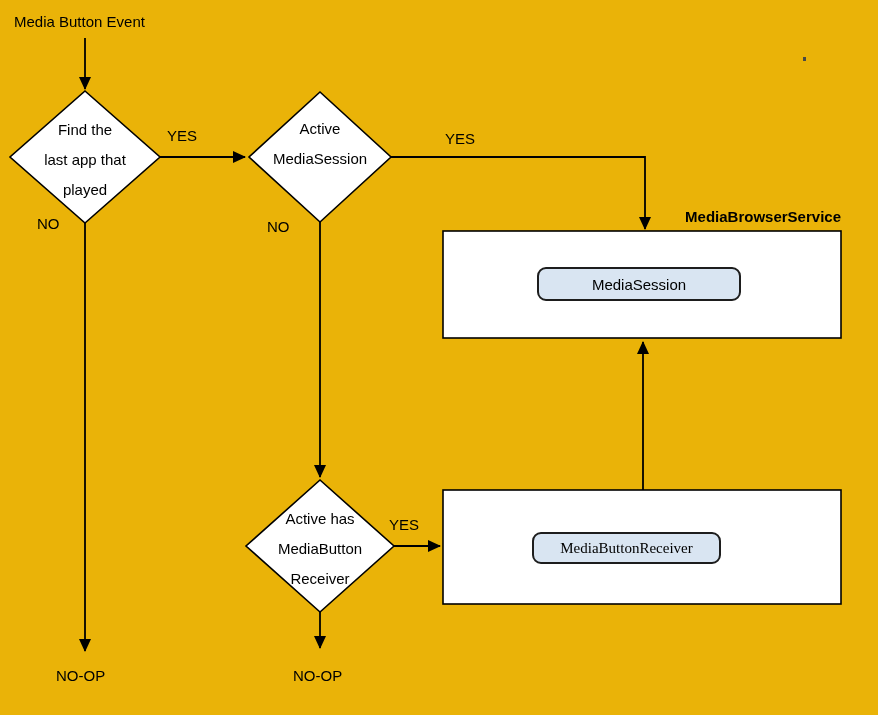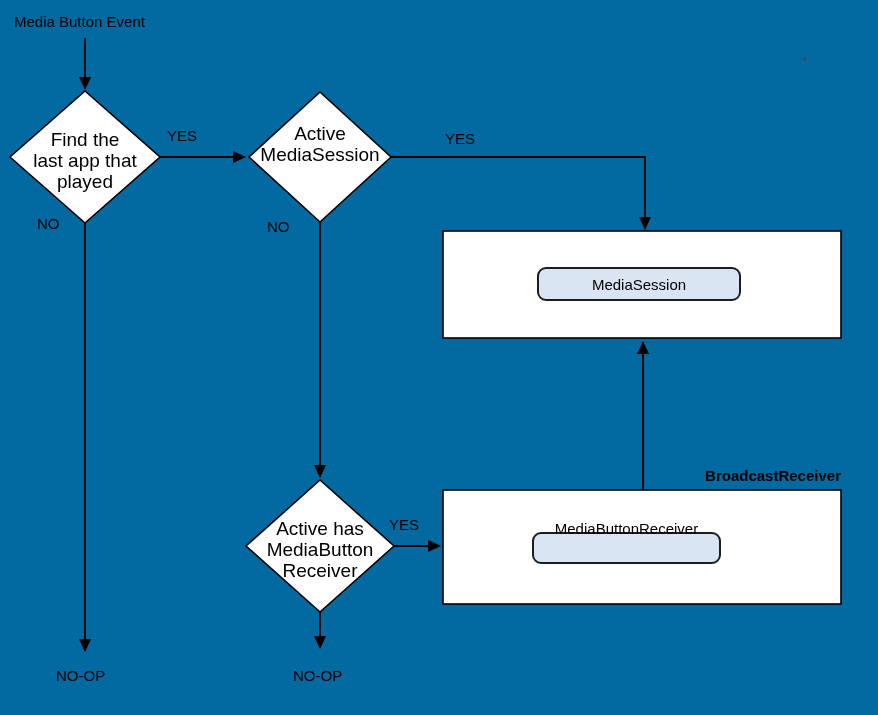--- a/index.html
+++ b/index.html
@@ -1,20 +1,20 @@
 <!DOCTYPE html>
 <html><head>
 <meta charset="utf-8">
 <style>
   html, body { margin: 0; padding: 0; background: #ffffff; }
   #canvas {
     position: relative;
     width: 878px;
     height: 715px;
-    background: #0369a1;
+    background: #eab308;
     font-family: "Liberation Sans", "DejaVu Sans", sans-serif;
     color: #000000;
     overflow: hidden;
   }
   #diagram-svg { position: absolute; left: 0; top: 0; }
   #diagram-svg line, #diagram-svg polyline {
     stroke: #000000;
     stroke-width: 1.8;
     fill: none;
   }
@@ -36,22 +36,22 @@
     position: absolute;
     font-size: 15px;
     line-height: 18px;
     white-space: pre;
   }
   .diamond-text {
     position: absolute;
     transform: translate(-50%, -50%);
     text-align: center;
     white-space: pre-line;
-    font-size: 19px;
-    line-height: 21px;
+    font-size: 15px;
+    line-height: 30px;
   }
   .container-title {
     position: absolute;
     font-size: 15px;
     font-weight: bold;
     text-align: right;
   }
   .node-label {
     position: absolute;
     display: flex;
@@ -113,20 +113,20 @@
 
   <div class="label" style="left:167px; top:127px;">YES</div>
   <div class="label" style="left:37px; top:215px;">NO</div>
   <div class="label" style="left:445px; top:130px;">YES</div>
   <div class="label" style="left:267px; top:218px;">NO</div>
   <div class="label" style="left:389px; top:516px;">YES</div>
 
   <div class="label" style="left:56px; top:667px;">NO-OP</div>
   <div class="label" style="left:293px; top:667px;">NO-OP</div>
 
-  <div class="container-title" style="left:443px; top:467px; width:398px;">BroadcastReceiver</div>
+  <div class="container-title" style="left:443px; top:208px; width:398px;">MediaBrowserService</div>
 
   <div class="node-label" style="left:538px; top:268px; width:202px; height:32px;">MediaSession</div>
-  <div class="node-label" style="left:533px; top:513px; width:187px; height:30px;">MediaButtonReceiver</div>
+  <div class="node-label" style="left:533px; top:533px; width:187px; height:30px;font-family:Liberation Serif, serif;">MediaButtonReceiver</div>
 
   <div class="stray-mark"></div>
 
 </div>
 
 </body></html>

